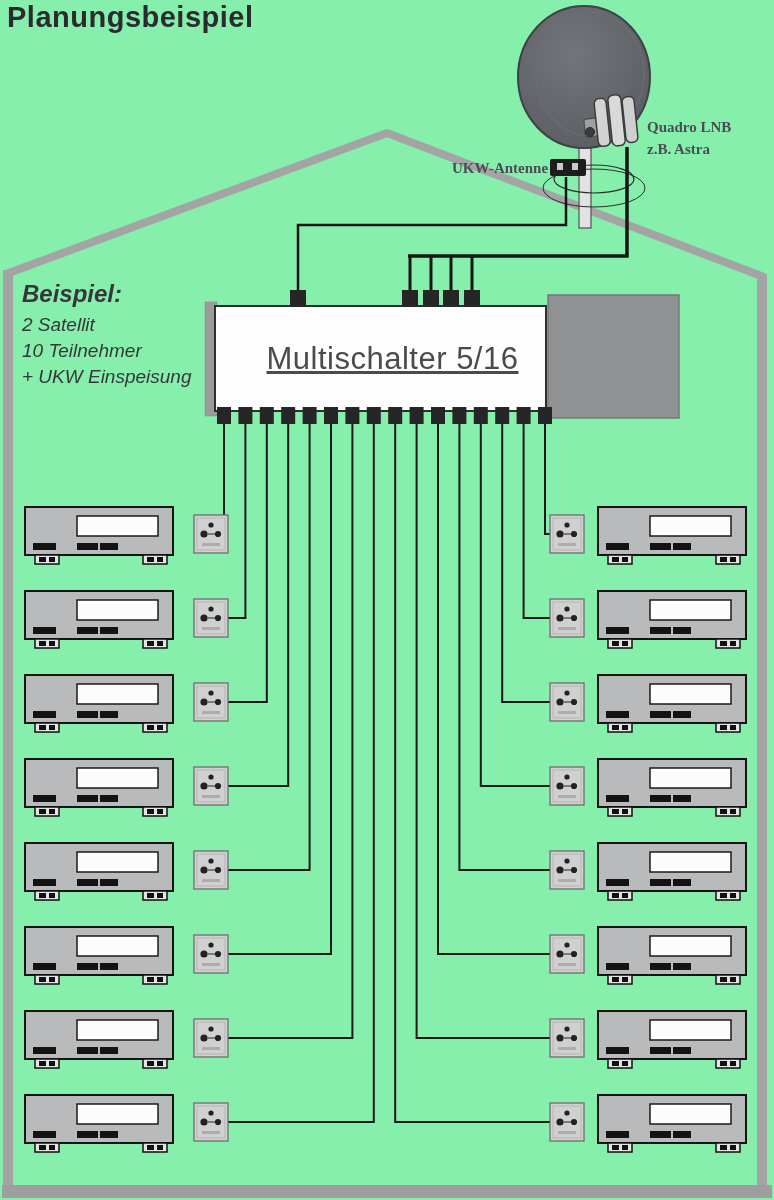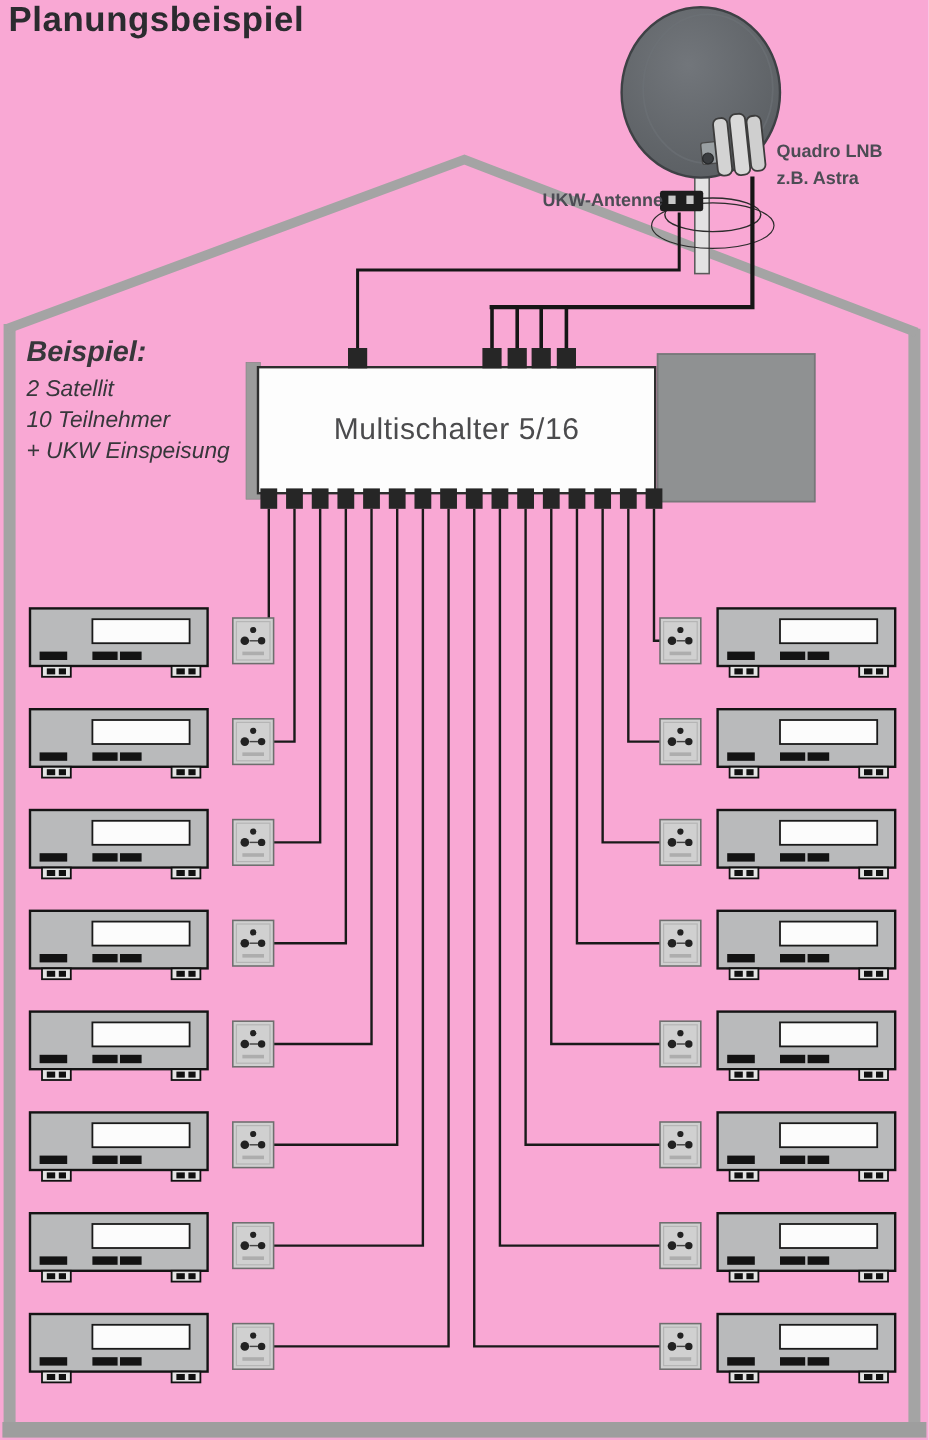--- a/index.html
+++ b/index.html
@@ -1,36 +1,36 @@
 <!DOCTYPE html>
 <html><head>
 <meta charset="utf-8">
 <style>
   html,body{margin:0;padding:0;background:#ffffff;}
   .canvas{
-    position:relative;width:774px;height:1200px;background:#f9a8d4;overflow:hidden;
+    position:relative;width:774px;height:1200px;background:#86efac;overflow:hidden;
     font-family:"Liberation Sans",sans-serif;color:#2c2c30;
   }
   .canvas svg{position:absolute;left:0;top:0;}
   .page-title{
     position:absolute;left:7px;top:1px;font-size:29px;font-weight:bold;
     letter-spacing:.5px;color:#2b2b2f;
   }
   .example{
     position:absolute;left:22px;top:280px;color:#37373b;font-style:italic;
   }
   .example .ex-h{font-size:24px;font-weight:bold;margin-bottom:4px;}
   .example .ex-l{font-size:19px;line-height:26px;}
   .ms-label{
-    position:absolute;left:215px;top:306px;width:331px;height:105px;
+    position:absolute;left:227px;top:306px;width:331px;height:105px;
     display:flex;align-items:center;justify-content:center;
-    font-size:25px;color:#4b4b4d;letter-spacing:.5px;
+    font-size:31px;color:#4b4b4d;letter-spacing:.5px;text-decoration:underline;
   }
   .small-label{
-    position:absolute;font-size:15px;font-weight:bold;color:#4c4c54;line-height:22px;
+    position:absolute;font-size:15px;font-weight:bold;color:#4c4c54;line-height:22px;font-family:Liberation Serif, serif;
   }
   .lbl-lnb{left:647px;top:116px;}
   .lbl-ukw{left:452px;top:157px;}
 </style>
 </head>
 <body>
 
 <div class="canvas">
 
   <svg id="diagram" width="774" height="1200" viewBox="0 0 774 1200">

